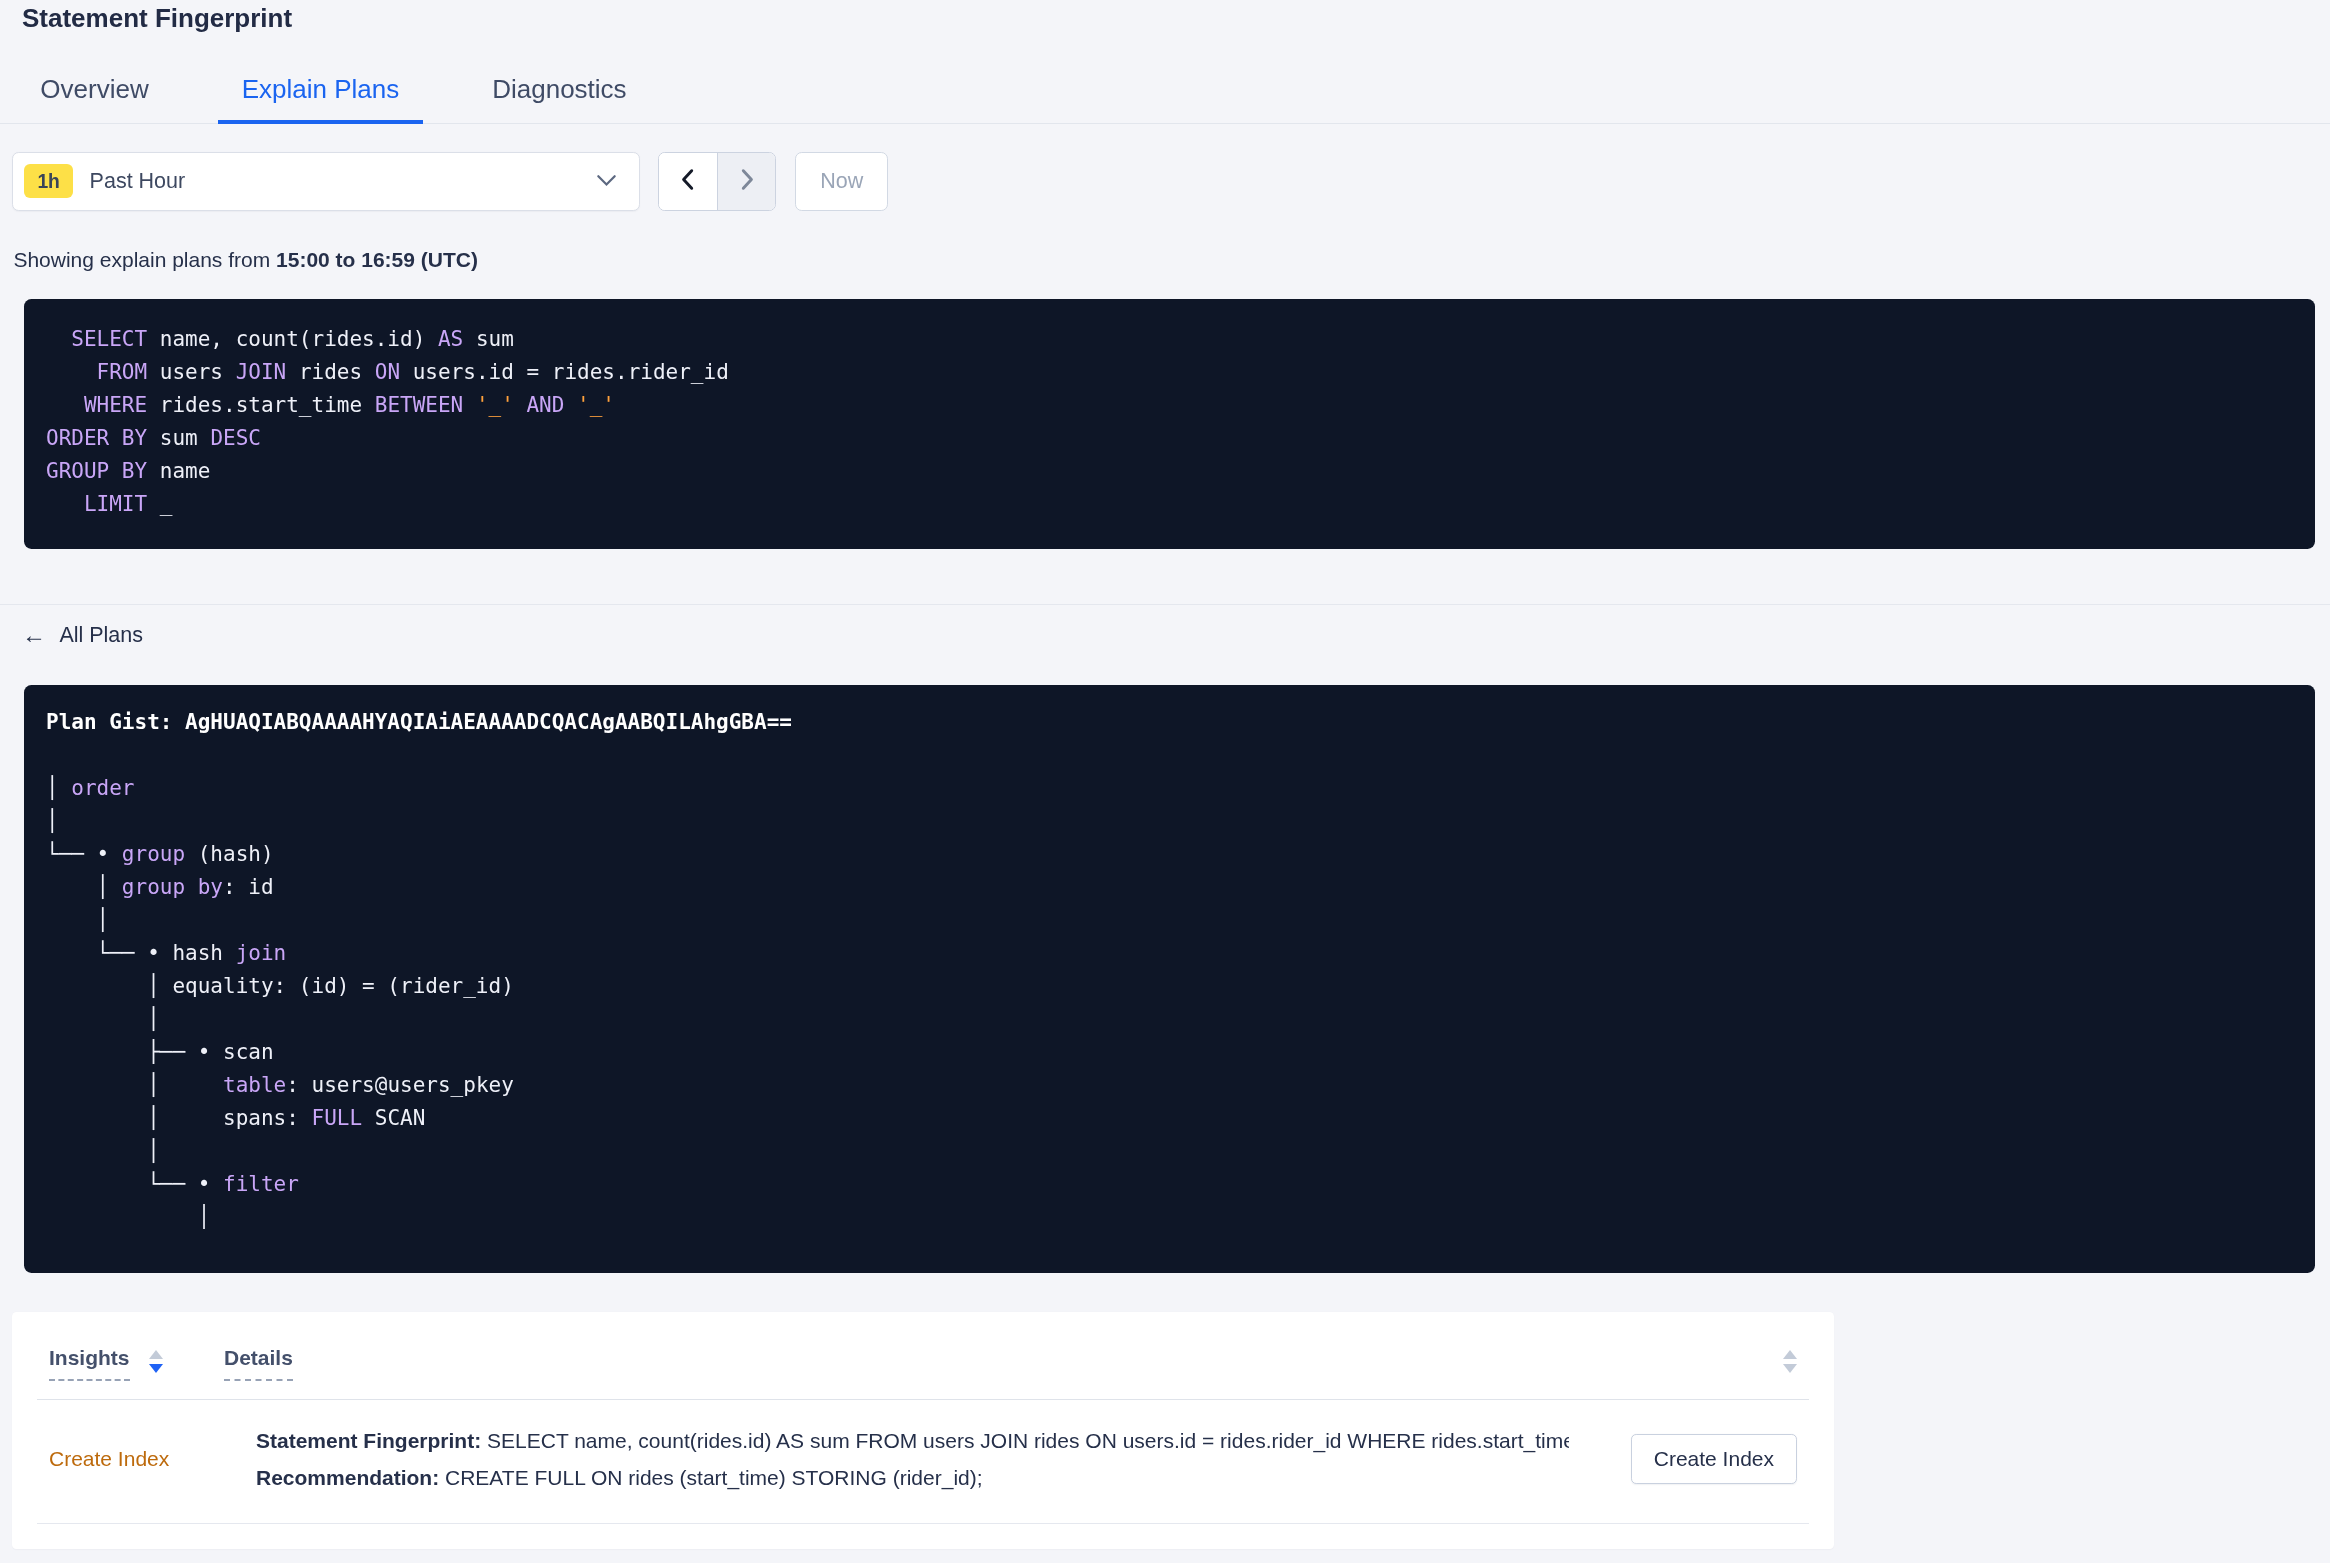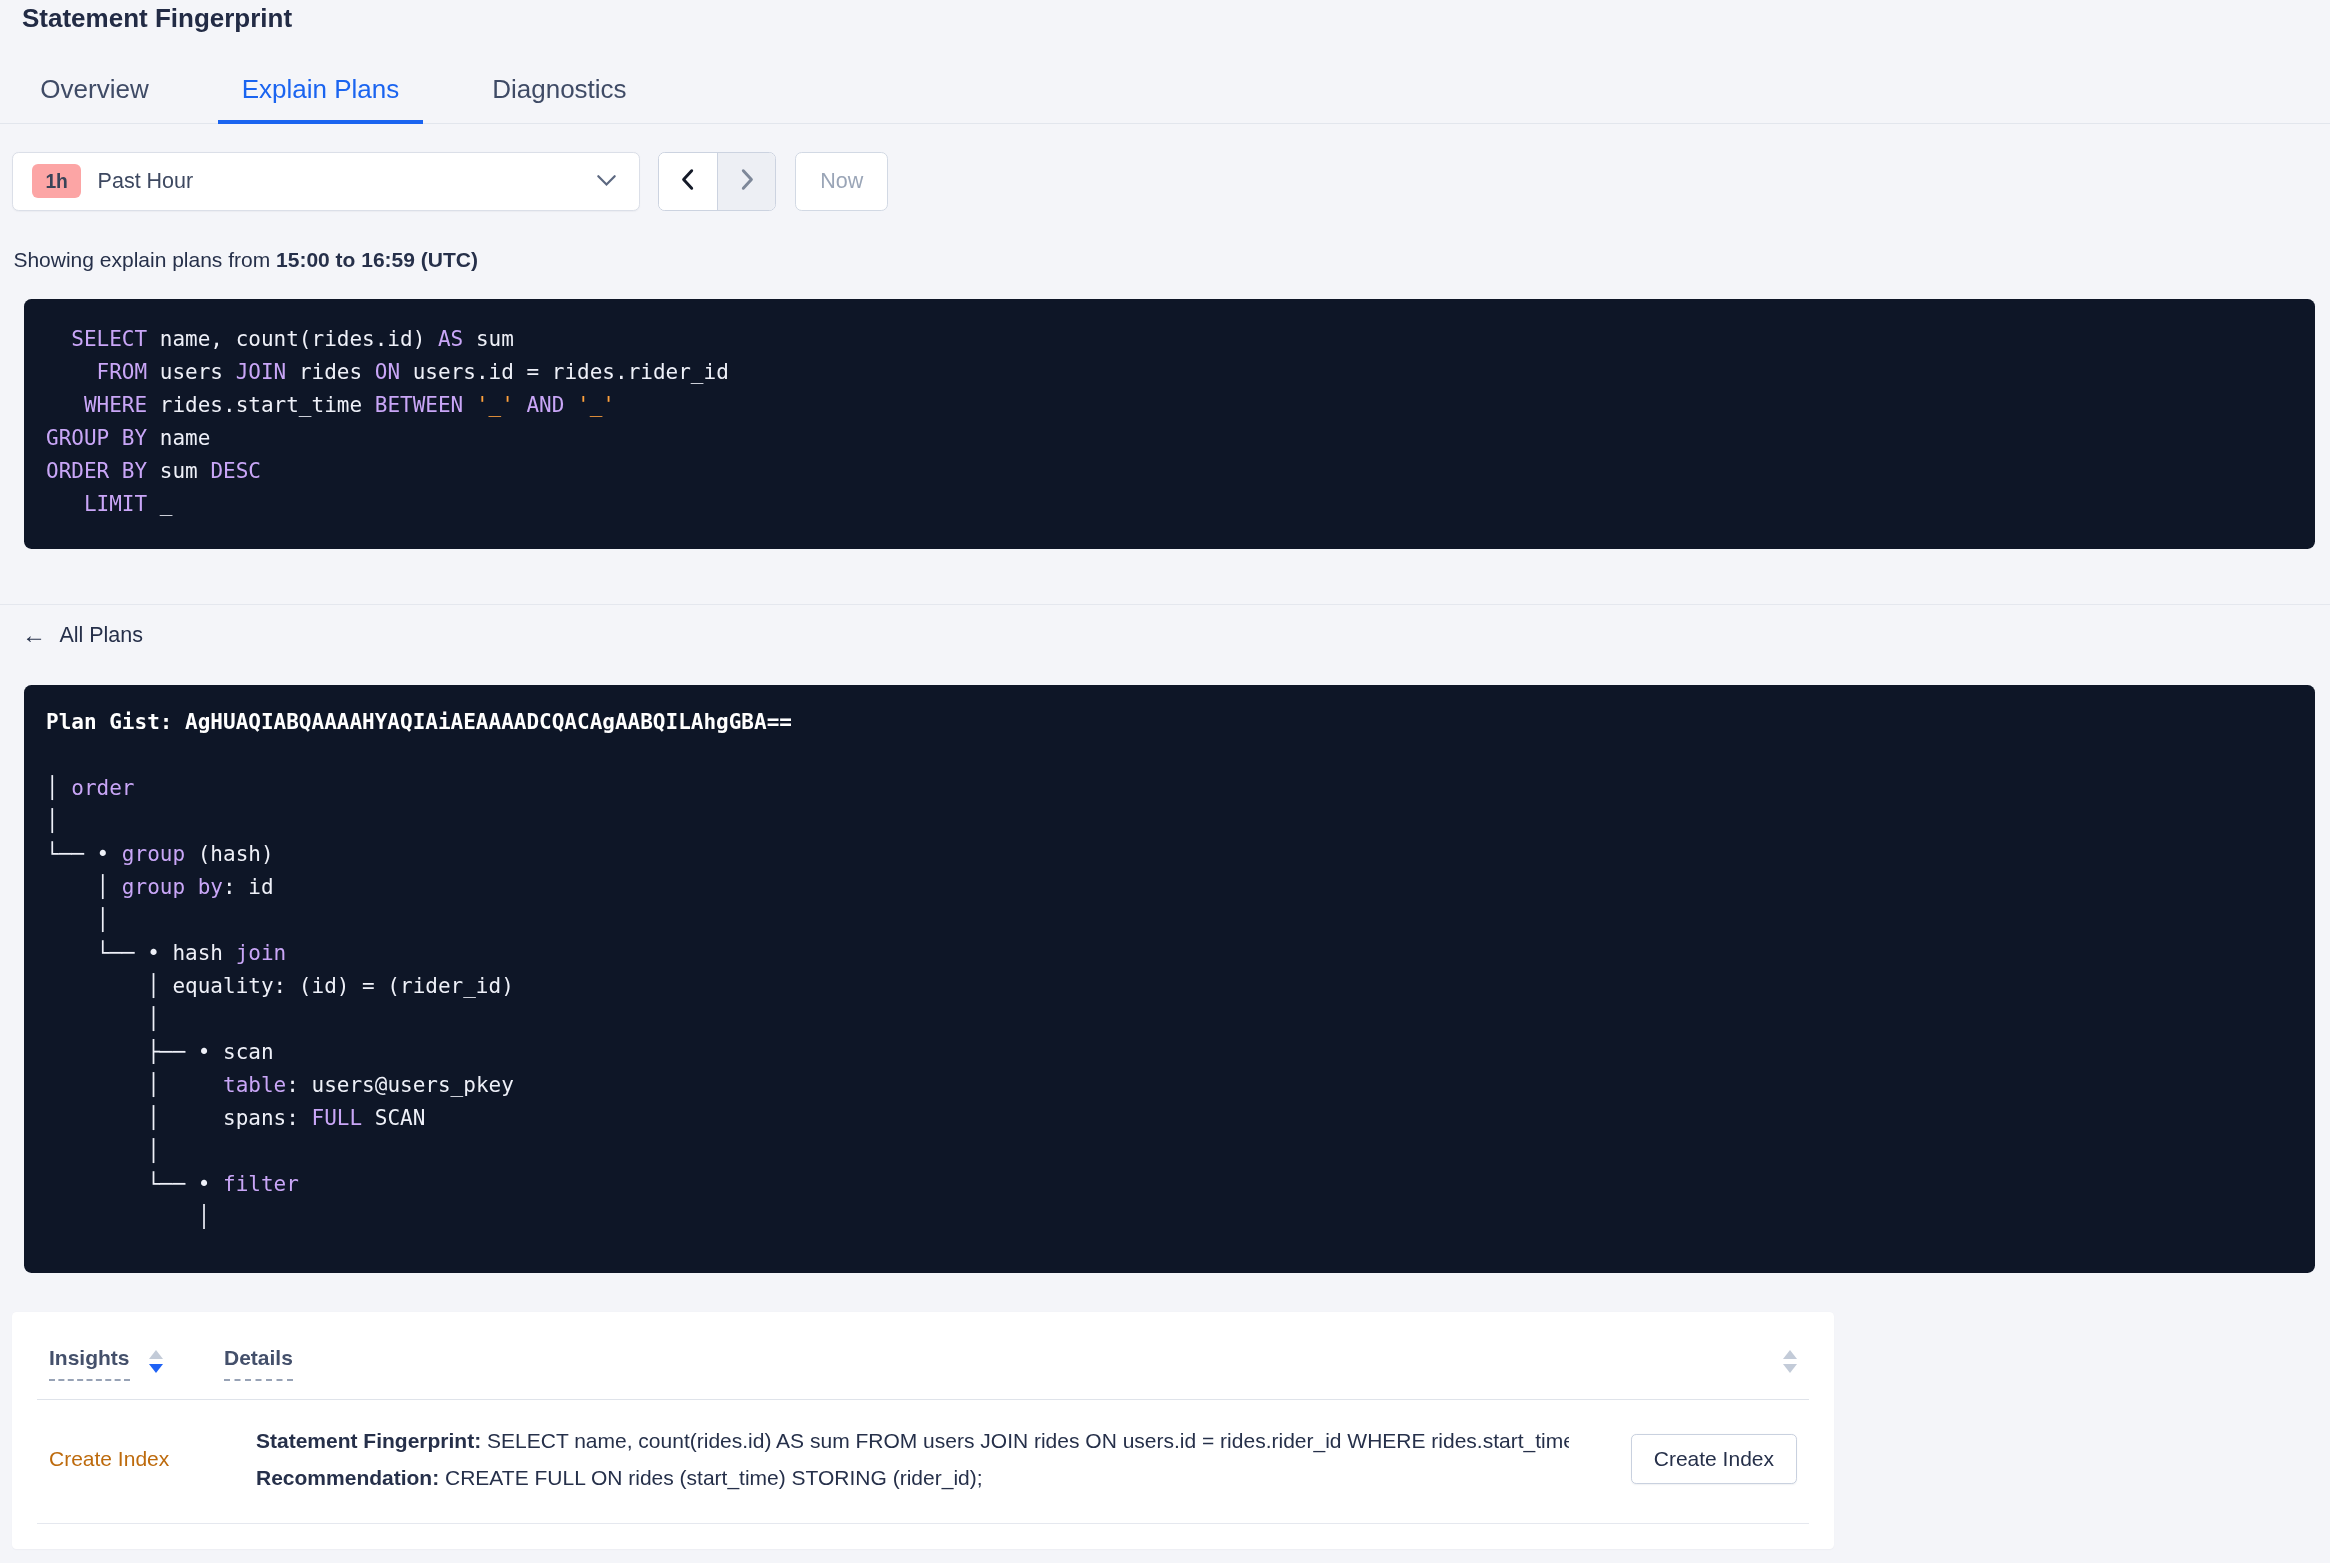--- a/index.html
+++ b/index.html
@@ -28,21 +28,21 @@
   .tab.active { color: #1a64f0; border-bottom-color: #1a64f0; font-weight: 500; }
   
   .controls { display: flex; align-items: center; margin: 28px 12px 0 12px; }
   .time-select {
     width: 628px; height: 59px; background: #fff;
     border: 1.5px solid #dbdfe8; border-radius: 6.7px;
     display: flex; align-items: center; cursor: pointer;
     box-shadow: 0 0.7px 1.5px rgba(20,30,60,.04);
   }
   .time-badge {
-    margin-left: 19px; background: #fca5a5; color: #3a4458;
+    margin-left: 11px; background: #fde047; color: #3a4458;
     font-size: 19.3px; font-weight: 700; border-radius: 6px;
     padding: 6.7px 13.4px; line-height: 21px;
   }
   .time-label { margin-left: 16.3px; font-size: 21.5px; color: #3d4860; }
   .time-chevron { margin-left: auto; margin-right: 22px; display: flex; }
   .btn-group {
     margin-left: 18px; height: 59px; display: flex;
     border: 1.5px solid #ccd3e0; border-radius: 6.7px; overflow: hidden;
     background: #fff;
   }
@@ -161,22 +161,22 @@
 </div>
 
 <div class="showing">
   <span>Showing explain plans from </span><b>15:00 to 16:59 (UTC)</b>
 </div>
 
 <div class="codeblock sql">
     <div class="code-line"><span class="seg-kw">  SELECT</span><span class="seg-tx"> name, count(rides.id) </span><span class="seg-kw">AS</span><span class="seg-tx"> sum</span></div>
     <div class="code-line"><span class="seg-kw">    FROM</span><span class="seg-tx"> users </span><span class="seg-kw">JOIN</span><span class="seg-tx"> rides </span><span class="seg-kw">ON</span><span class="seg-tx"> users.id = rides.rider_id</span></div>
     <div class="code-line"><span class="seg-kw">   WHERE</span><span class="seg-tx"> rides.start_time </span><span class="seg-kw">BETWEEN</span><span class="seg-str"> '_'</span><span class="seg-kw"> AND</span><span class="seg-str"> '_'</span></div>
+    <div class="code-line"><span class="seg-kw">ORDER BY</span><span class="seg-tx"> sum </span><span class="seg-kw">DESC</span></div>
     <div class="code-line"><span class="seg-kw">GROUP BY</span><span class="seg-tx"> name</span></div>
-    <div class="code-line"><span class="seg-kw">ORDER BY</span><span class="seg-tx"> sum </span><span class="seg-kw">DESC</span></div>
     <div class="code-line"><span class="seg-kw">   LIMIT</span><span class="seg-tx"> _</span></div>
   </div>
 
 <hr class="section-divider">
 
 <div class="all-plans">
   <span class="arrow">←</span>
   <span>All Plans</span>
 </div>
 

